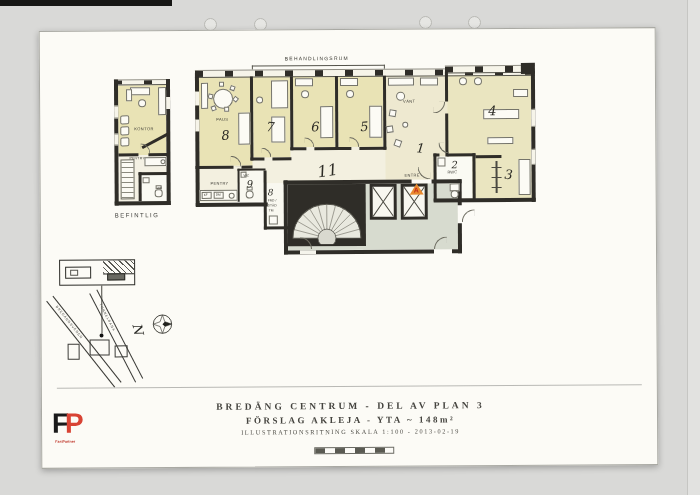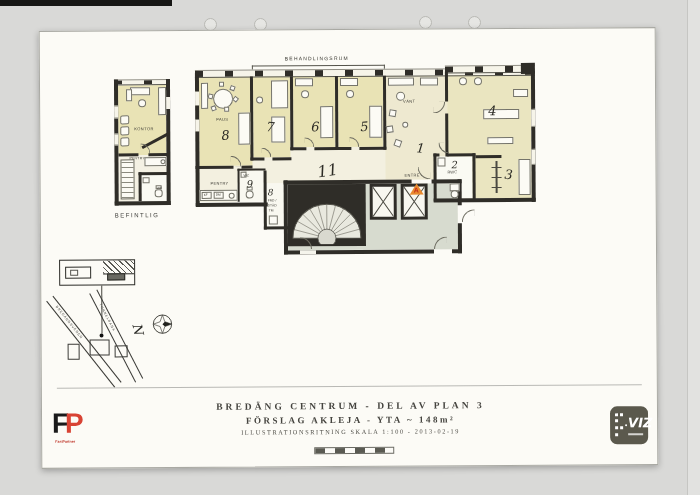--- a/index.html
+++ b/index.html
@@ -281,26 +281,15 @@
     <div class="ttl" style="top:372px;font-size:9.5px;font-weight:bold;letter-spacing:3px;">BREDÄNG CENTRUM - DEL AV PLAN 3</div>
     <div class="ttl" style="top:386px;font-size:9px;font-weight:bold;letter-spacing:2.5px;">FÖRSLAG AKLEJA - YTA ~ 148m²</div>
     <div class="ttl" style="top:399px;font-size:6.3px;letter-spacing:1.6px;color:#504f49;">ILLUSTRATIONSRITNING SKALA 1:100 - 2013-02-19</div>
     <div class="a" style="left:272px;top:417px;width:80px;height:7px;border:1px solid #6b6b64;background:repeating-linear-gradient(90deg,#5a5a52 0 10px,#fbfaf6 10px 20px);"></div>
 
     <div class="a" style="left:8px;top:378px;width:60px;height:44px;">
       <div class="lbl" style="left:2px;top:0;font-size:28px;font-weight:bold;color:#1a1a1a;">F</div>
       <div class="lbl" style="left:15px;top:0;font-size:28px;font-weight:bold;color:#d84334;">P</div>
       <div class="lbl" style="left:5px;top:31px;font-size:3.6px;font-weight:bold;color:#c03a2e;">FastPartner</div>
     </div>
-    <div class="a" style="left:568px;top:378px;width:38px;height:38px;background:#5b594d;border-radius:7px;">
-      <div class="a" style="left:5px;top:7px;width:3px;height:3px;background:#fff;"></div>
-      <div class="a" style="left:10px;top:7px;width:3px;height:3px;background:#fff;"></div>
-      <div class="a" style="left:5px;top:13px;width:3px;height:3px;background:#fff;"></div>
-      <div class="a" style="left:5px;top:20px;width:3px;height:3px;background:#fff;"></div>
-      <div class="a" style="left:10px;top:20px;width:3px;height:3px;background:#fff;"></div>
-      <div class="a" style="left:5px;top:27px;width:3px;height:3px;background:#fff;"></div>
-      <div class="a circ" style="left:15px;top:18px;width:2px;height:2px;background:#fff;"></div>
-      <div class="lbl" style="left:18px;top:10px;font-size:13px;font-weight:bold;font-style:italic;color:#fff;font-family:'DejaVu Sans',sans-serif;">VIZ</div>
-      <div class="a" style="left:18px;top:27px;width:15px;height:1.5px;background:rgba(255,255,255,.75);"></div>
-    </div>
 
   </div>
 </div>
 
 </body></html>

